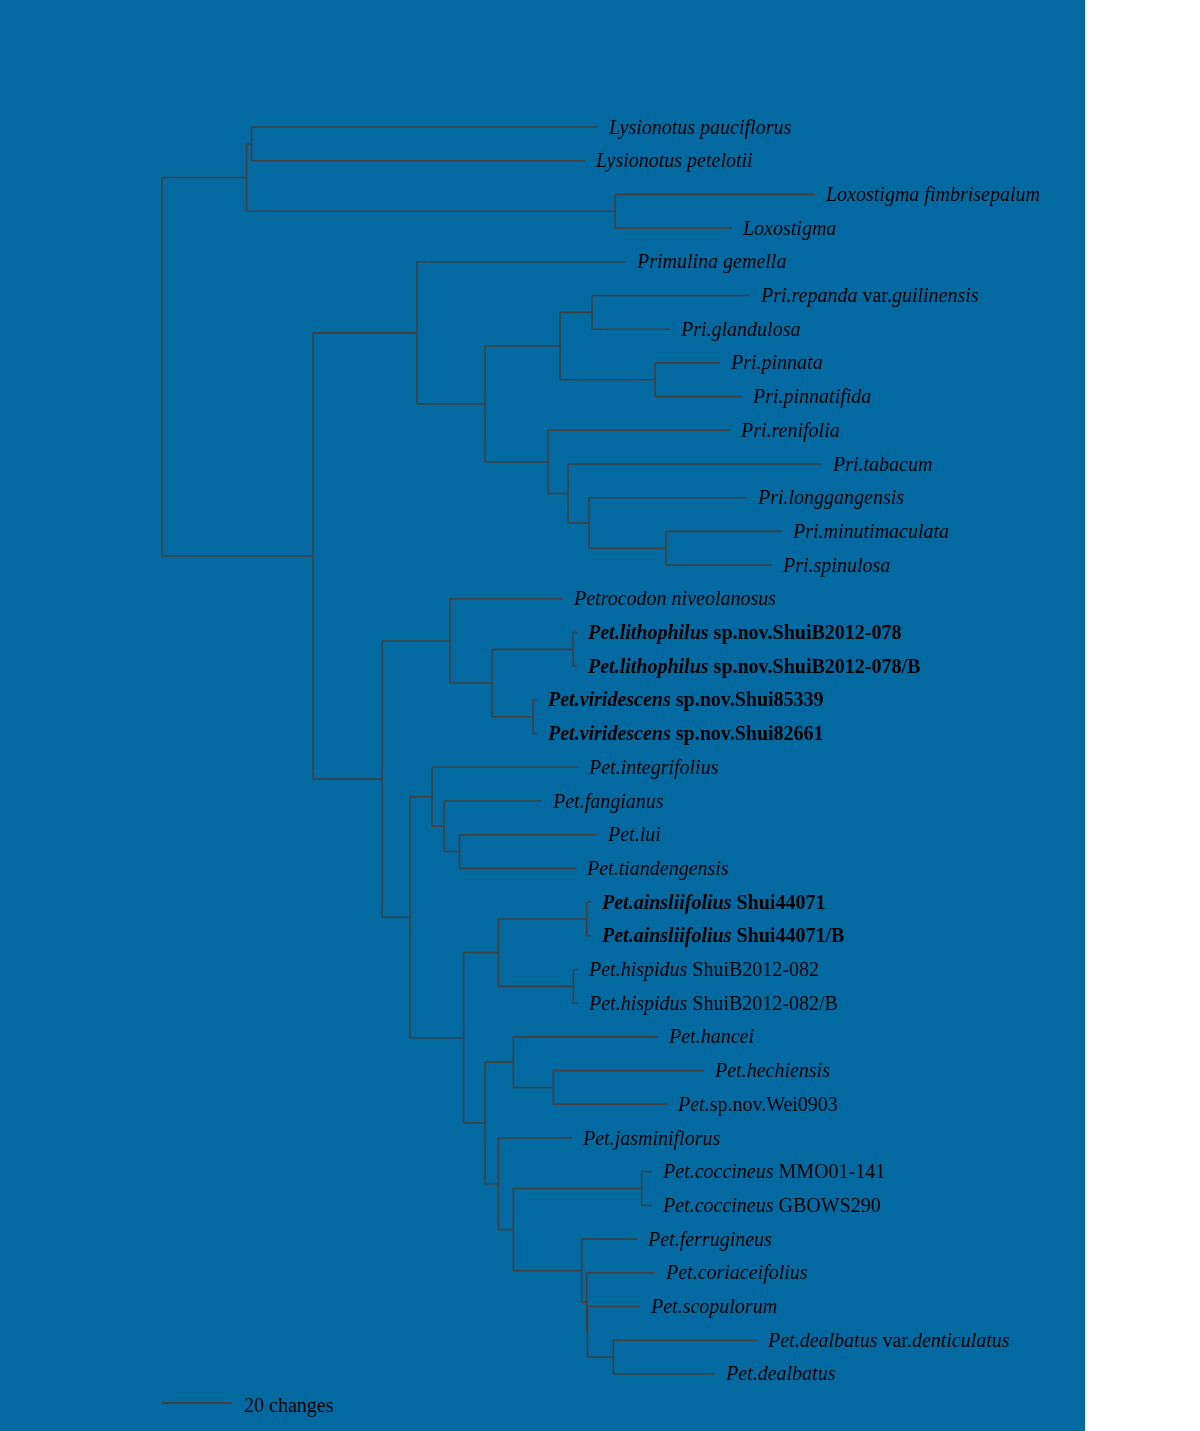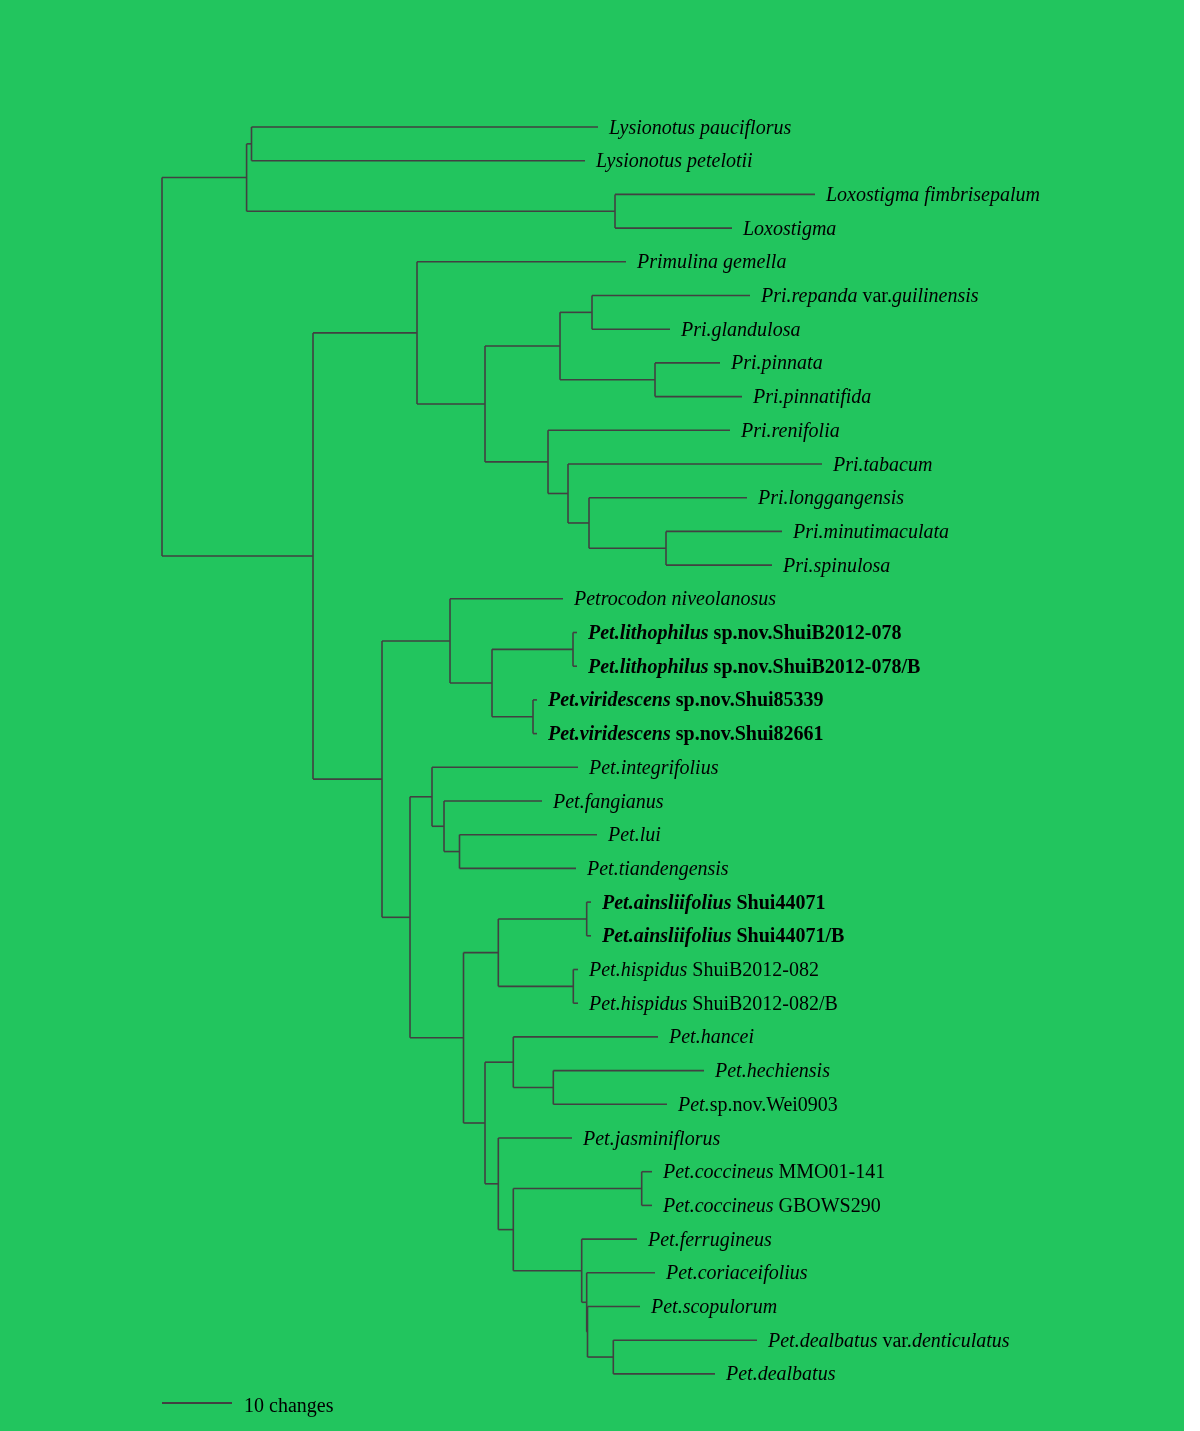--- a/index.html
+++ b/index.html
@@ -2,23 +2,23 @@
 <html><head>
 <meta charset="utf-8">
 <style>
   html, body {
     margin: 0;
     padding: 0;
     background: #ffffff;
   }
   .figure {
     position: relative;
-    width: 1184px;
+    width: 1085px;
     height: 1431px;
-    background: #22c55e;
+    background: #0369a1;
     overflow: hidden;
     font-family: "Liberation Serif", "DejaVu Serif", serif;
   }
   svg text {
     font-family: "Liberation Serif", "DejaVu Serif", serif;
     font-size: 20px;
     fill: #000000;
   }
   svg line {
     stroke: #414141;
@@ -190,15 +190,15 @@
       <line x1="382" y1="917.3044921875002" x2="410" y2="917.3044921875002" stroke="#414141"></line>
       <line x1="313" y1="332.8859375" x2="313" y2="779.11474609375" stroke="#414141"></line>
       <line x1="313" y1="332.8859375" x2="417" y2="332.8859375" stroke="#414141"></line>
       <line x1="313" y1="779.11474609375" x2="382" y2="779.11474609375" stroke="#414141"></line>
       <line x1="162" y1="177.55" x2="162" y2="556.000341796875" stroke="#414141"></line>
       <line x1="162" y1="177.55" x2="246.6" y2="177.55" stroke="#414141"></line>
       <line x1="162" y1="556.000341796875" x2="313" y2="556.000341796875" stroke="#414141"></line>
     </svg>
   <div class="scalebar">
     <div class="scalebar-line"></div>
-    <span class="scalebar-label">10 changes</span>
+    <span class="scalebar-label">20 changes</span>
   </div>
 </div>
 
 </body></html>

